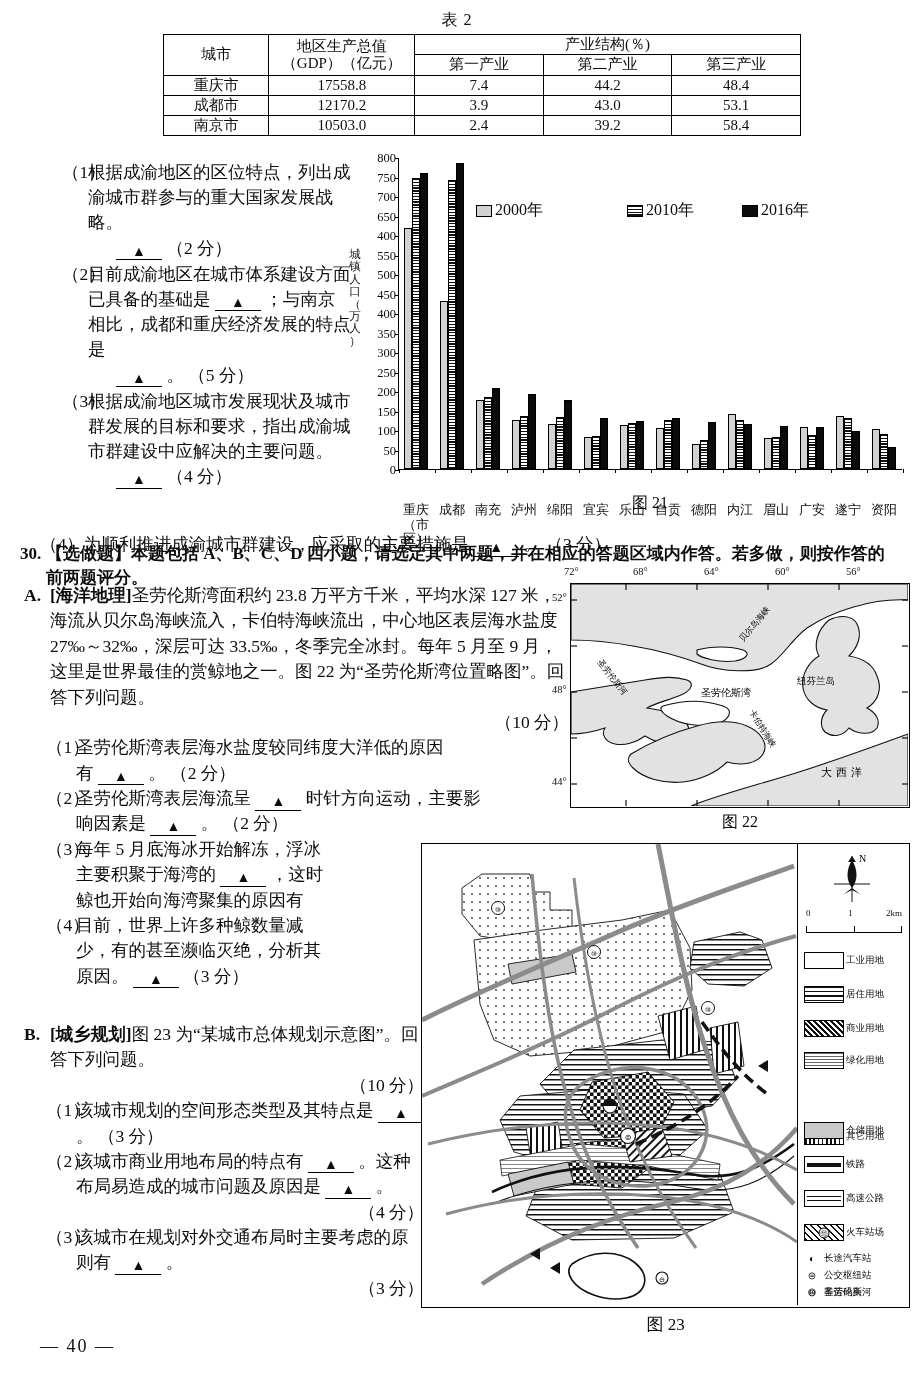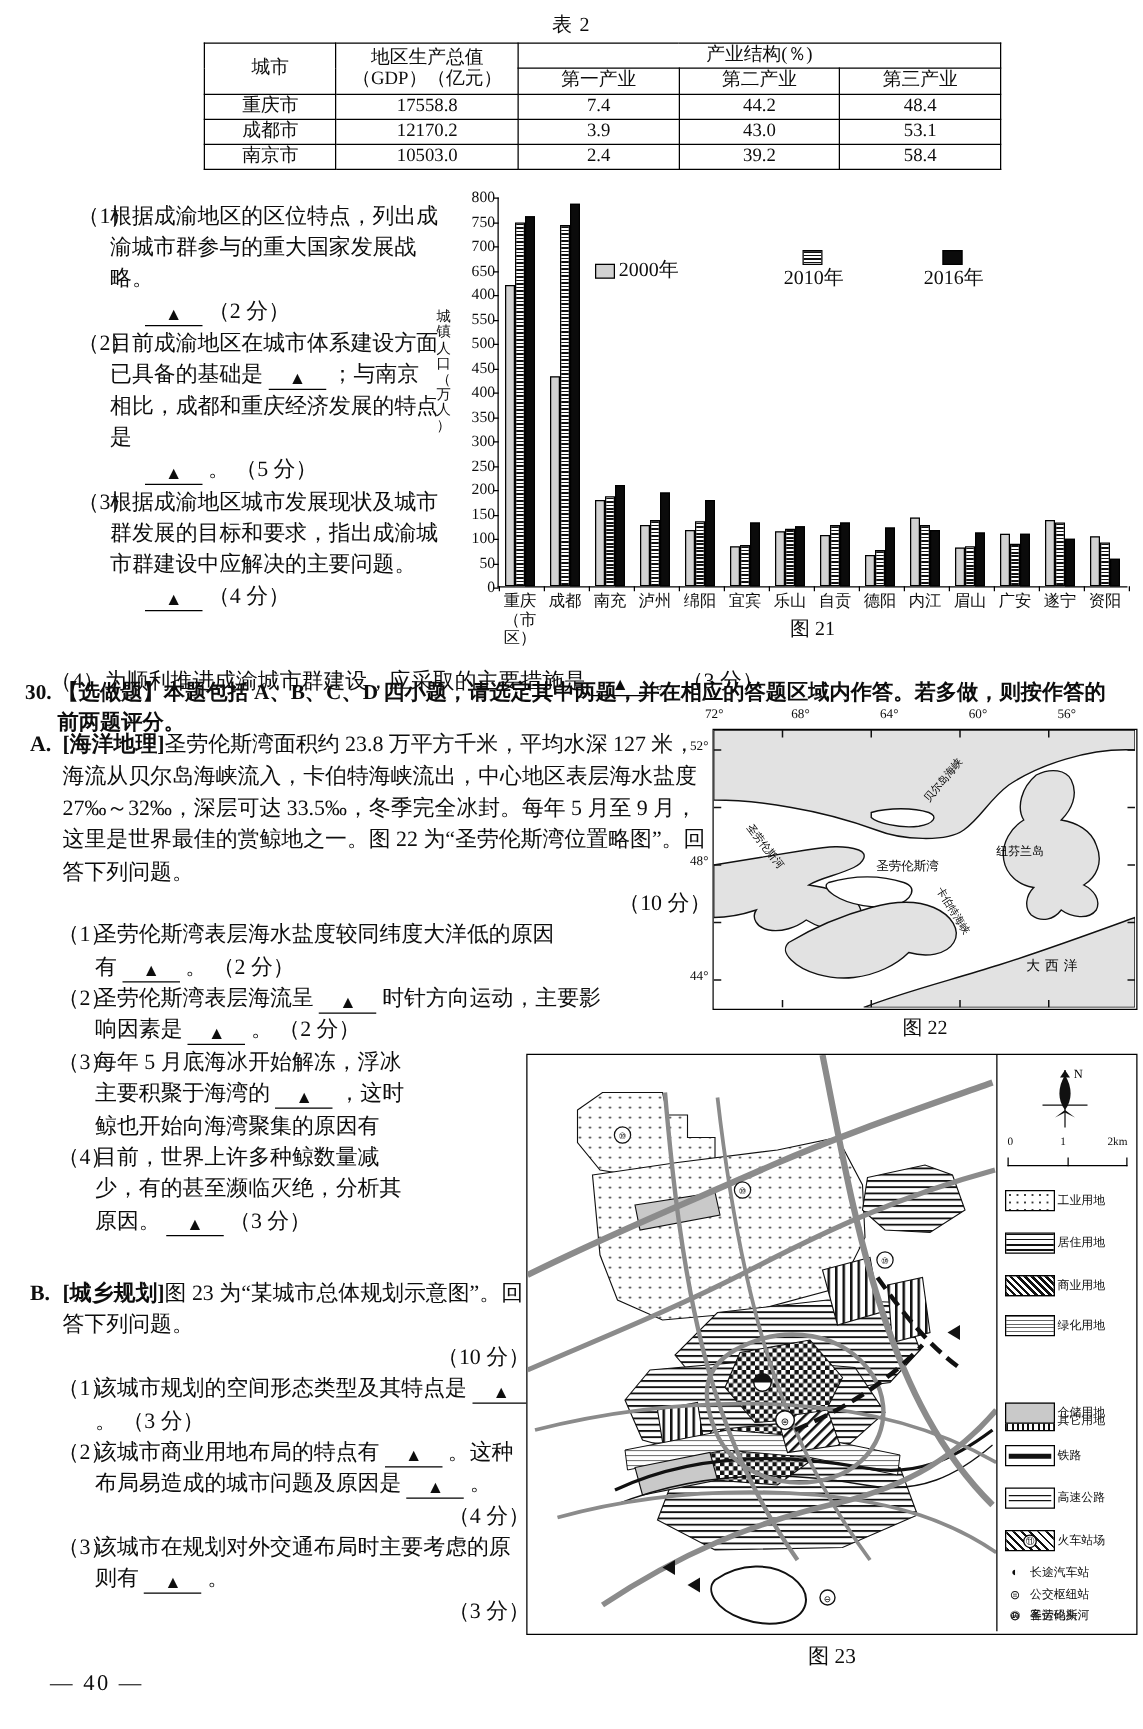--- a/index.html
+++ b/index.html
@@ -61,21 +61,21 @@
   .xtickmark { position:absolute; bottom:-4px; width:1px; height:4px; background:#000; }
   .grp { position:absolute; bottom:0; display:flex; align-items:flex-end; gap:0px; }
   .bar { width:8px; border:0.8px solid #000; }
   .b2000 { background:#d2d2d2; }
   .b2010 {
     background:#ffffff;
     background-image: repeating-linear-gradient(to bottom,#111 0px,#111 1.3px,#fff 1.3px,#fff 2.8px);
   }
   .b2016 { background:#0b0b0b; }
   .xlabels { position:absolute; left:50px; top:316px; width:504px; height:42px; }
-  .xlab { position:absolute; font-size:13px; text-align:center; line-height:1.12; }
+  .xlab { position:absolute; font-size:13px; text-align:center; line-height:1.12;margin-top:29px; }
   .legend { position:absolute; left:128px; top:42px; display:flex; gap:0px; font-size:16px; }
   .lg-item { display:flex; align-items:center; }
   .lg-swatch { width:16px; height:12px; border:1px solid #000; margin-right:3px; }
   .fig-cap { position:absolute; font-size:16px; text-align:center; }
 
   
   .s30 { position:absolute; left:20px; top:542px; width:880px; font-size:17px; line-height:1.42; font-weight:bold; }
   .s30 .lead { position:absolute; left:0; top:0; }
   .s30 .body { padding-left:26px; }
 
@@ -391,25 +391,25 @@
         </div>
         <div class="xlab" style="left: 464px; width: 44px;">
           <div>资阳</div>
         </div>
       </div>
     <div class="legend" id="chartlegend">
         <div class="lg-item" style="margin-left: 0px;">
           <span class="lg-swatch b2000"></span>
           <span>2000年</span>
         </div>
-        <div class="lg-item" style="margin-left: 84px; flex-direction: column;">
+        <div class="lg-item" style="margin-left: 84px;">
           <span class="lg-swatch b2010"></span>
           <span>2010年</span>
         </div>
-        <div class="lg-item" style="margin-left: 64px; flex-direction: column;">
+        <div class="lg-item" style="margin-left: 48px;">
           <span class="lg-swatch b2016"></span>
           <span>2016年</span>
         </div>
       </div>
     <div class="fig-cap" style="left:50px; top:335px; width:504px;">图 21</div>
   </div>
 
   <div class="s30">
     <span class="lead">30.</span>
     <div class="body">【选做题】本题包括 A、B、C、D 四小题，请选定其中两题，并在相应的答题区域内作答。若多做，则按作答的前两题评分。</div>

